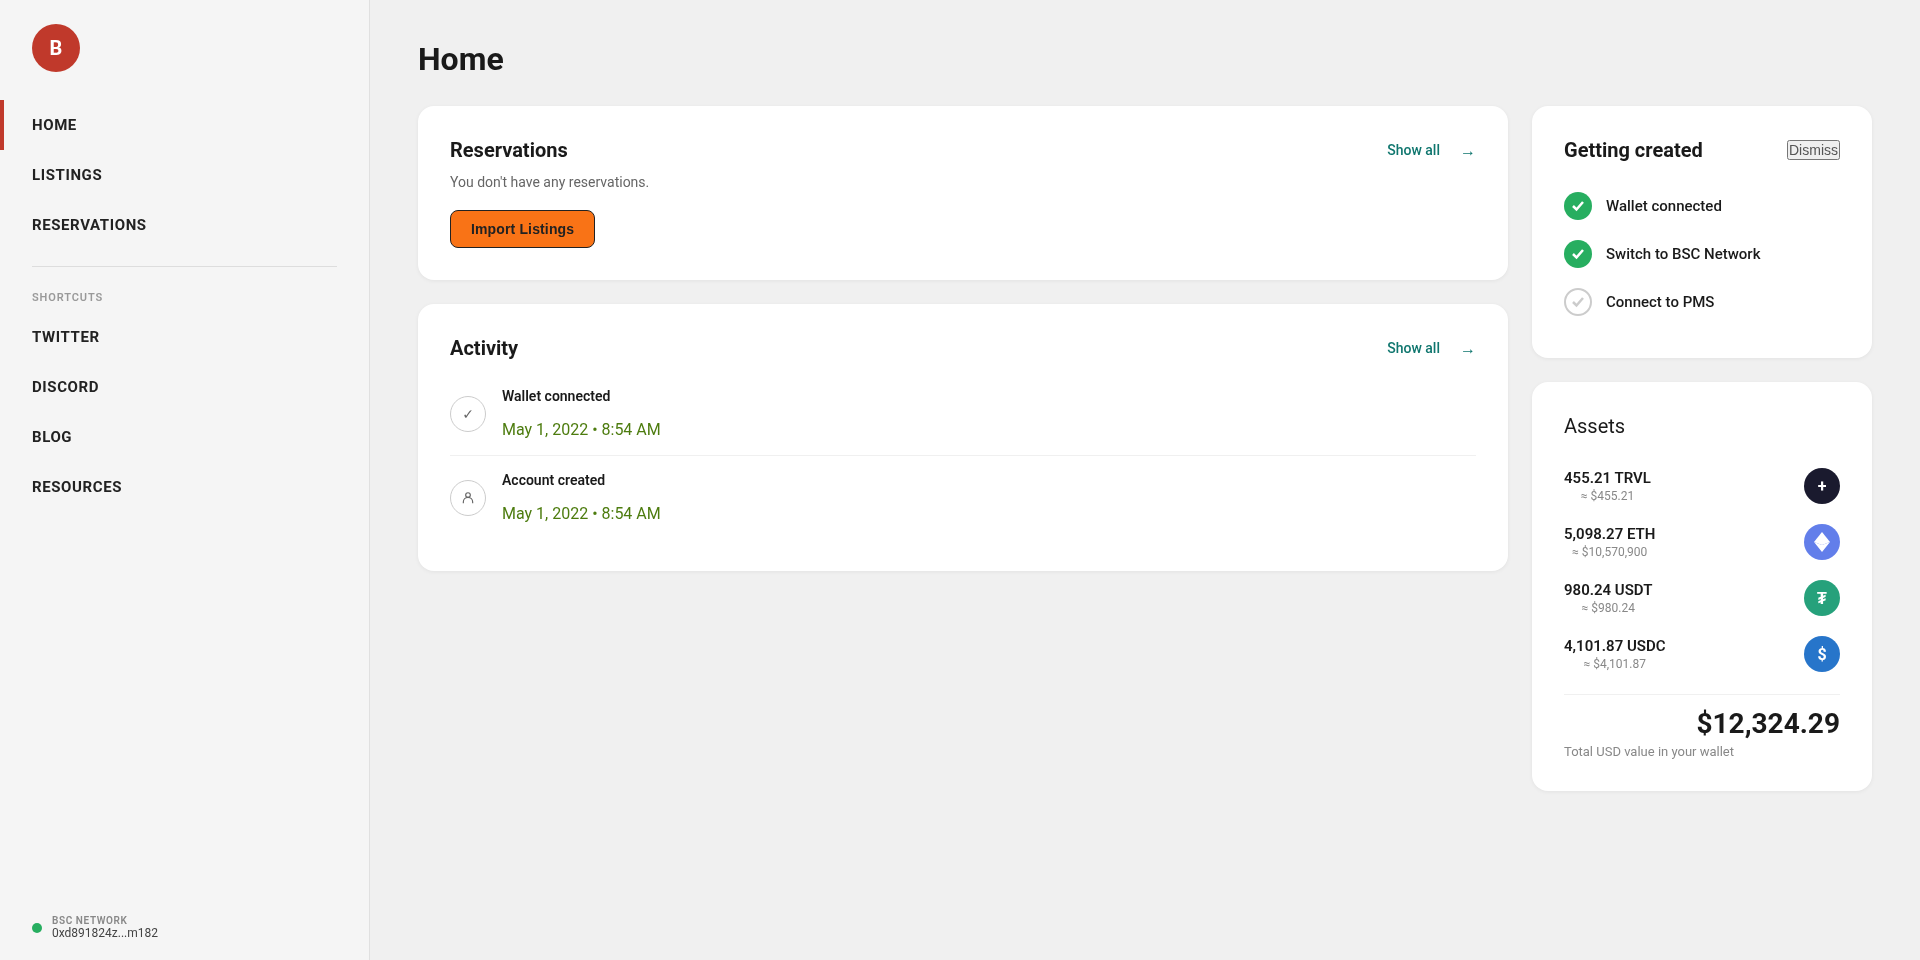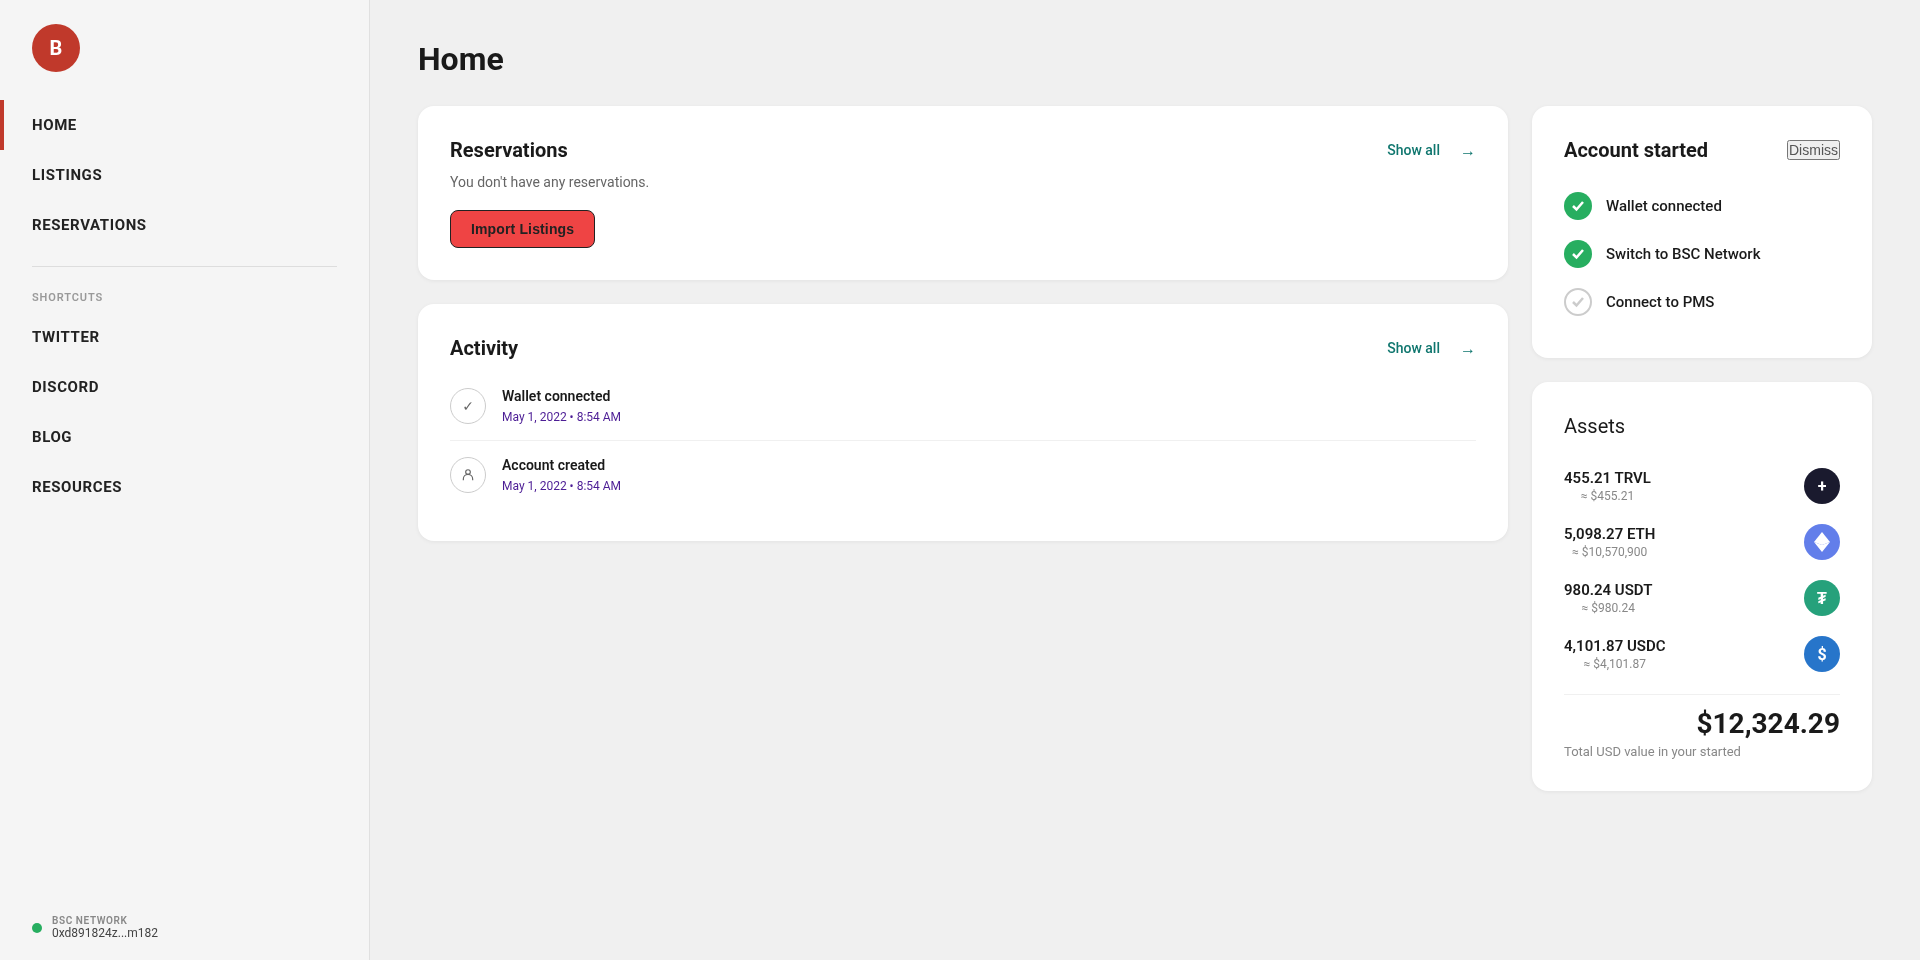--- a/index.html
+++ b/index.html
@@ -196,21 +196,21 @@
       margin-bottom: 20px;
     }
 
     .import-btn {
       display: inline-flex;
       align-items: center;
       justify-content: center;
       padding: 10px 20px;
       border: 1.5px solid #222;
       border-radius: 8px;
-      background: #ef4444;
+      background: #f97316;
       font-size: 14px;
       font-weight: 600;
       color: #222;
       cursor: pointer;
       letter-spacing: 0.01em;
     }
 
     
     .activity-item {
       display: flex;
@@ -237,23 +237,23 @@
       flex-shrink: 0;
     }
 
     .activity-text .activity-title {
       font-size: 14px;
       font-weight: 600;
       color: #1a1a1a;
     }
 
     .activity-text .activity-date {
-      font-size: 12px;
-      color: #4c1d95;
-      margin-top: 6px;
+      font-size: 16px;
+      color: #4d7c0f;
+      margin-top: 16px;
     }
 
     
     .right-column {
       display: flex;
       flex-direction: column;
       gap: 24px;
     }
 
     
@@ -477,21 +477,21 @@
           </div>
         </div>
       </div>
 
     </div>
 
     <div class="right-column">
 
       <div class="card">
         <div class="getting-started-header">
-          <h2 class="getting-started-title">Account started</h2>
+          <h2 class="getting-started-title">Getting created</h2>
           <button class="dismiss-btn">Dismiss</button>
         </div>
 
         <div class="checklist-item">
           <div class="check-circle done">
             <svg viewBox="0 0 14 14" fill="none" stroke="white" stroke-width="2.5">
               <polyline points="2,7 5.5,10.5 12,3"></polyline>
             </svg>
           </div>
           <span class="checklist-label">Wallet connected</span>
@@ -553,19 +553,19 @@
             <div class="asset-amount">4,101.87 USDC</div>
             <div class="asset-usd">≈ $4,101.87</div>
           </div>
           <div class="asset-icon usdc">$</div>
         </div>
 
         <hr class="assets-divider">
 
         <div>
           <div class="total-usd">$12,324.29</div>
-          <div class="total-label">Total USD value in your started</div>
+          <div class="total-label">Total USD value in your wallet</div>
         </div>
       </div>
 
     </div>
   </div>
 </div>
 
 </body></html>

